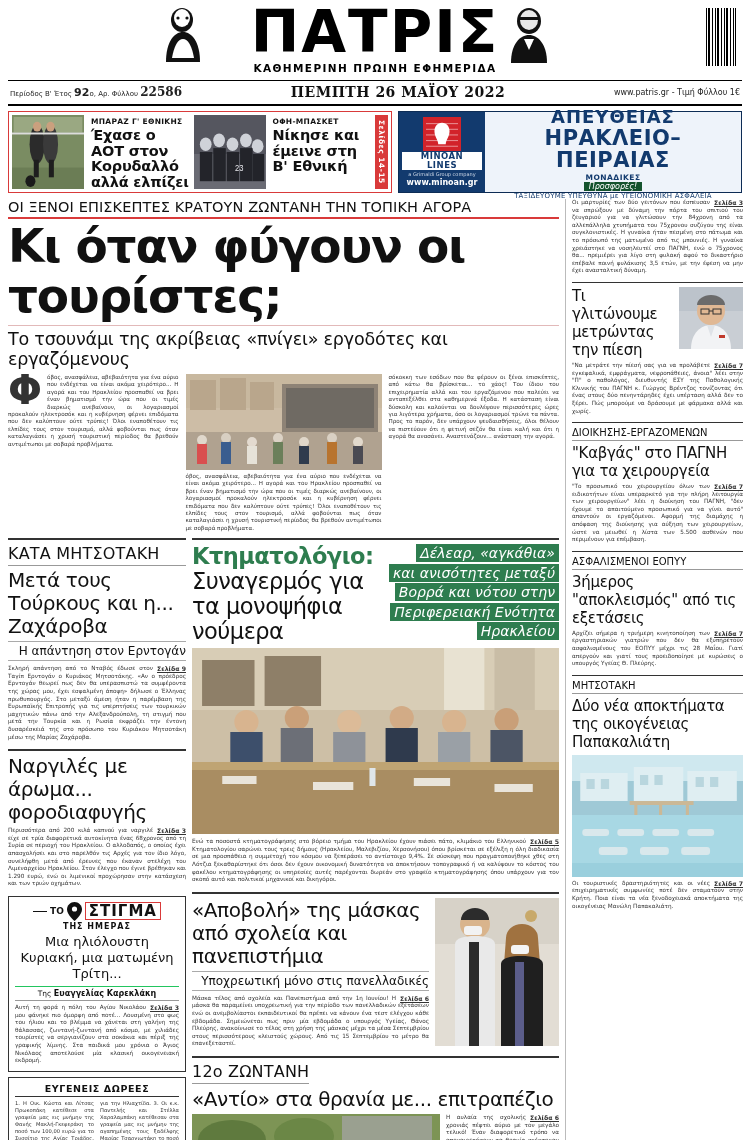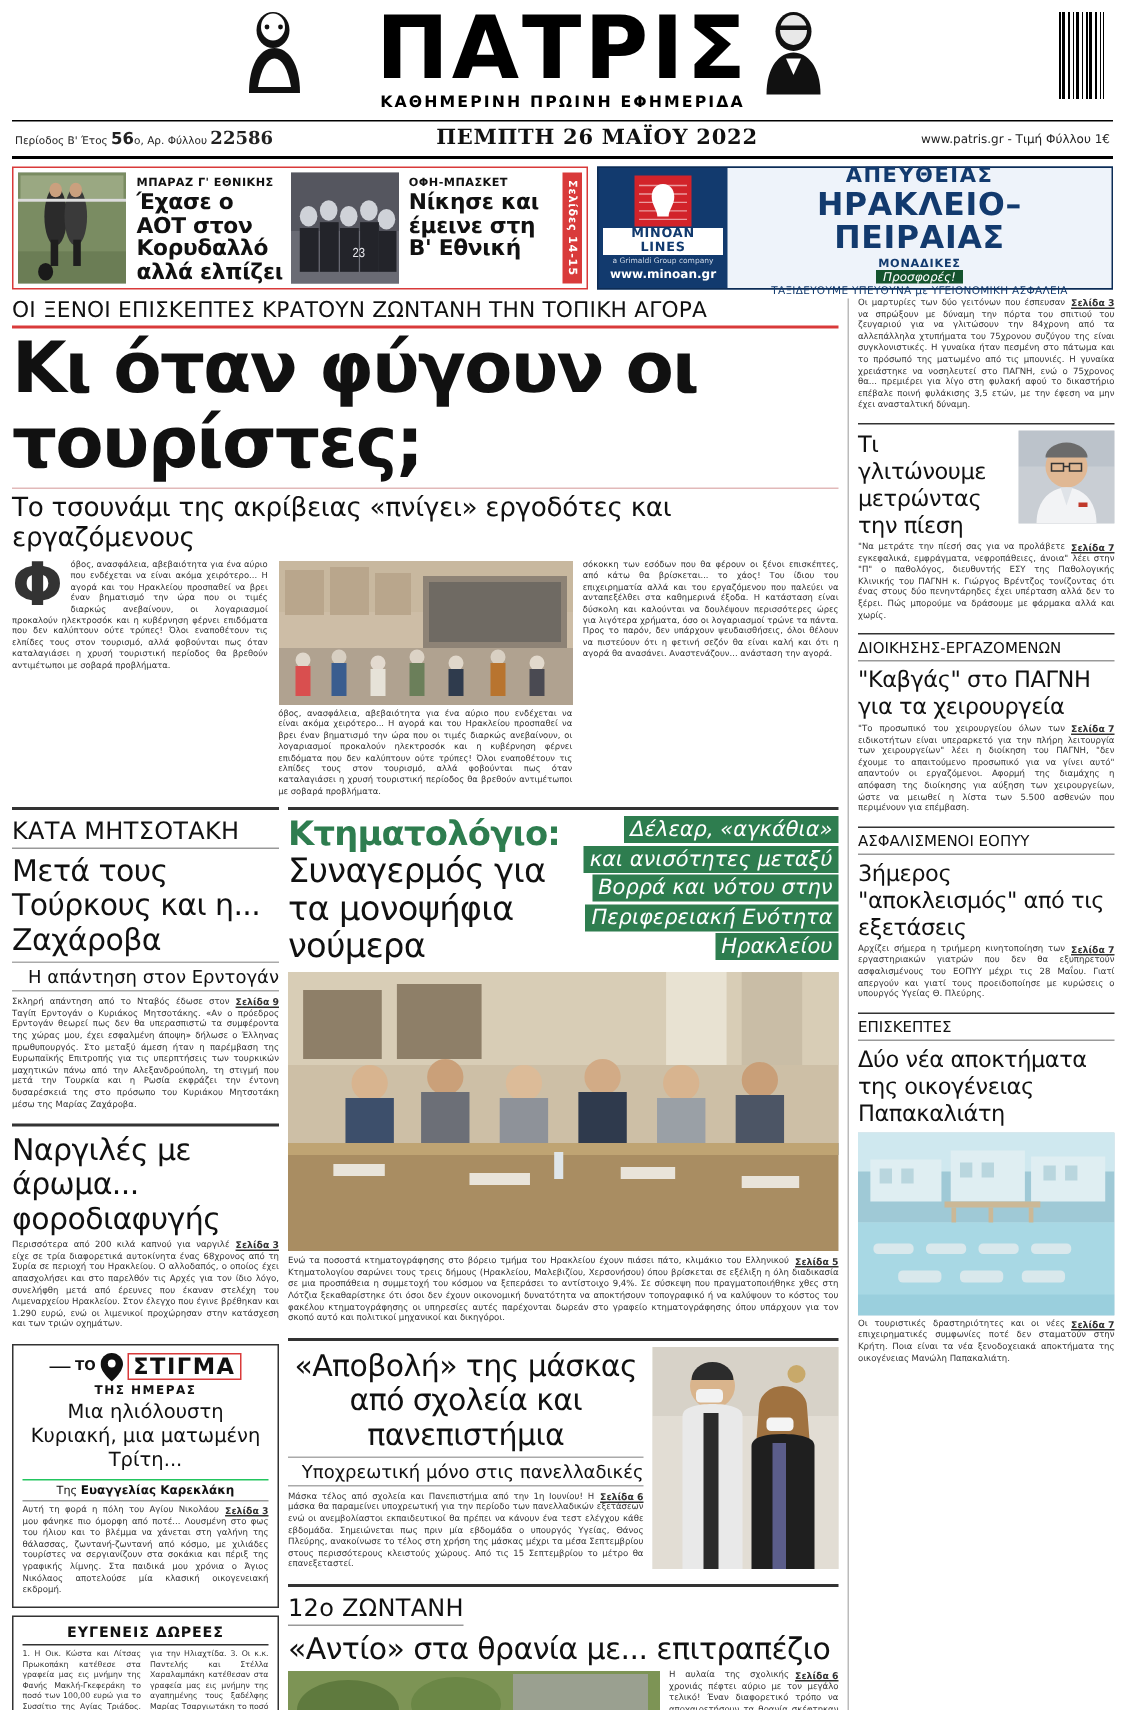--- a/index.html
+++ b/index.html
@@ -64,21 +64,21 @@
   .promo-ad {
     flex:1; background:#123a6e; display:flex; align-items:stretch; color:#fff; position:relative;
     border:1px solid #0d2c55;
   }
   .ad-logo { flex:0 0 86px; display:flex; flex-direction:column; align-items:center; justify-content:center; gap:1px; padding:3px; }
   .ml-mark { width:38px; height:34px; background:#d2232a; display:flex; align-items:center; justify-content:center; }
   .ml-name { font-size:8.5px; font-weight:bold; letter-spacing:0.5px; background:#fff; color:#123a6e; padding:0 3px; text-align:center; line-height:9px;}
   .ml-sub { font-size:5px; color:#cfd9e8; }
   .ml-url { font-size:8px; font-weight:bold; color:#fff; }
   .ad-body { flex:1; background:#eef3fa; color:#123a6e; text-align:center; padding:4px 4px 2px; display:flex; flex-direction:column; justify-content:center; }
-  .ad-l1 { font-size:14px; font-weight:bold; letter-spacing:1px; }
+  .ad-l1 { font-size:18px; font-weight:bold; letter-spacing:1px; }
   .ad-l2 { font-size:21px; font-weight:bold; letter-spacing:0.5px; line-height:22px; }
   .ad-badge { margin:2px auto 1px; display:flex; flex-direction:column; align-items:center;text-align:center; }
   .ad-badge .b1 { font-size:7.5px; font-weight:bold; color:#123a6e; letter-spacing:0.5px; }
   .ad-badge .b2 { font-size:8px; font-weight:normal; color:#fff; background:#14532d; padding:0 5px; font-style:italic; }
   .ad-l3 { font-size:7px; color:#123a6e; letter-spacing:0.2px; }
 
   
   .grid { display:flex; gap:6px; margin-top:6px; }
   .col-left { flex:0 0 178px; }
   .col-mid { flex:1; }
@@ -195,21 +195,21 @@
     </div>
 
     <div class="barcode"></div>
   </div>
 
   <div class="mast-rule"></div>
 
   <div class="dateline">
     <div class="dl-left">
       <span>Περίοδος Β' Έτος</span>
-      <span class="big">56</span><span>ο</span>,
+      <span class="big">92</span><span>ο</span>,
       <span>Αρ. Φύλλου</span>
       <span class="issue">22586</span>
     </div>
     <div class="dl-center">ΠΕΜΠΤΗ 26 ΜΑΪΟΥ 2022</div>
     <div class="dl-right">www.patris.gr - Τιμή Φύλλου 1€</div>
   </div>
 
   <div class="promo-strip">
 
     <div class="promo-sports">
@@ -455,21 +455,21 @@
             <div class="body-txt">
               <span class="pageref">Σελίδα 5</span>
               <span>Ενώ τα ποσοστά κτηματογράφησης στο βόρειο τμήμα του Ηρακλείου έχουν πιάσει πάτο, κλιμάκιο του Ελληνικού Κτηματολογίου σαρώνει τους τρεις δήμους (Ηρακλείου, Μαλεβιζίου, Χερσονήσου) όπου βρίσκεται σε εξέλιξη η όλη διαδικασία σε μια προσπάθεια η συμμετοχή του κόσμου να ξεπεράσει το αντίστοιχο 9,4%. Σε σύσκεψη που πραγματοποιήθηκε χθες στη Λότζια ξεκαθαρίστηκε ότι όσοι δεν έχουν οικονομική δυνατότητα να αποκτήσουν τοπογραφικό ή να καλύψουν το κόστος του φακέλου κτηματογράφησης οι υπηρεσίες αυτές παρέχονται δωρεάν στο γραφείο κτηματογράφησης όπου υπάρχουν για τον σκοπό αυτό και πολιτικοί μηχανικοί και δικηγόροι.</span>
             </div>
           </div>
 
           <div class="blk">
             <div class="blk-rule-top"></div>
             <div class="mask-wrap">
               <div class="mask-txt">
-                <div class="h-lg" style="text-align:center;">«Αποβολή» της μάσκας από σχολεία και πανεπιστήμια</div>
+                <div class="h-lg" style="">«Αποβολή» της μάσκας από σχολεία και πανεπιστήμια</div>
                 <div class="deck">Υποχρεωτική μόνο στις πανελλαδικές</div>
                 <div class="body-txt">
                   <span class="pageref">Σελίδα 6</span>
                   <span>Μάσκα τέλος από σχολεία και Πανεπιστήμια από την 1η Ιουνίου! Η μάσκα θα παραμείνει υποχρεωτική για την περίοδο των πανελλαδικών εξετάσεων ενώ οι ανεμβολίαστοι εκπαιδευτικοί θα πρέπει να κάνουν ένα τεστ ελέγχου κάθε εβδομάδα. Σημειώνεται πως πριν μία εβδομάδα ο υπουργός Υγείας, Θάνος Πλεύρης, ανακοίνωσε το τέλος στη χρήση της μάσκας μέχρι τα μέσα Σεπτεμβρίου στους περισσότερους κλειστούς χώρους. Από τις 15 Σεπτεμβρίου το μέτρο θα επανεξεταστεί.</span>
                 </div>
               </div>
               <div class="mask-photo">
                 <svg class="small-photo-ph" viewBox="0 0 124 148" preserveAspectRatio="none">
                   <rect width="124" height="148" fill="#e2ddd4"></rect>
                   <rect x="0" y="0" width="124" height="46" fill="#d7d2c8"></rect>
@@ -590,21 +590,21 @@
         <div class="rc-kicker">ΑΣΦΑΛΙΣΜΕΝΟΙ ΕΟΠΥΥ</div>
         <div class="rc-h-sm">3ήμερος "αποκλεισμός" από τις εξετάσεις</div>
         <div class="rc-body">
           <span class="pageref">Σελίδα 7</span>
           <span>Αρχίζει σήμερα η τριήμερη κινητοποίηση των εργαστηριακών γιατρών που δεν θα εξυπηρετούν ασφαλισμένους του ΕΟΠΥΥ μέχρι τις 28 Μαΐου. Γιατί απεργούν και γιατί τους προειδοποίησε με κυρώσεις ο υπουργός Υγείας Θ. Πλεύρης.</span>
         </div>
       </div>
 
       <div class="rc-blk">
         <div class="rc-rule"></div>
-        <div class="rc-kicker">ΕΠΙΣΚΕΠΤΕΣ</div>
+        <div class="rc-kicker">ΜΗΤΣΟΤΑΚΗ</div>
         <div class="rc-h-sm">Δύο νέα αποκτήματα της οικογένειας Παπακαλιάτη</div>
         <div class="rc-photo-wide">
           <svg class="small-photo-ph" viewBox="0 0 166 122" preserveAspectRatio="none">
             <rect width="166" height="122" fill="#bfe0e8"></rect>
             <rect x="0" y="0" width="166" height="32" fill="#cfe8ef"></rect>
             <rect x="0" y="26" width="166" height="34" fill="#9fc9d6"></rect>
             <g fill="#dfeef2">
               <rect x="8" y="18" width="46" height="28"></rect>
                 <rect x="60" y="12" width="48" height="34"></rect>
               <rect x="112" y="16" width="48" height="30"></rect>

